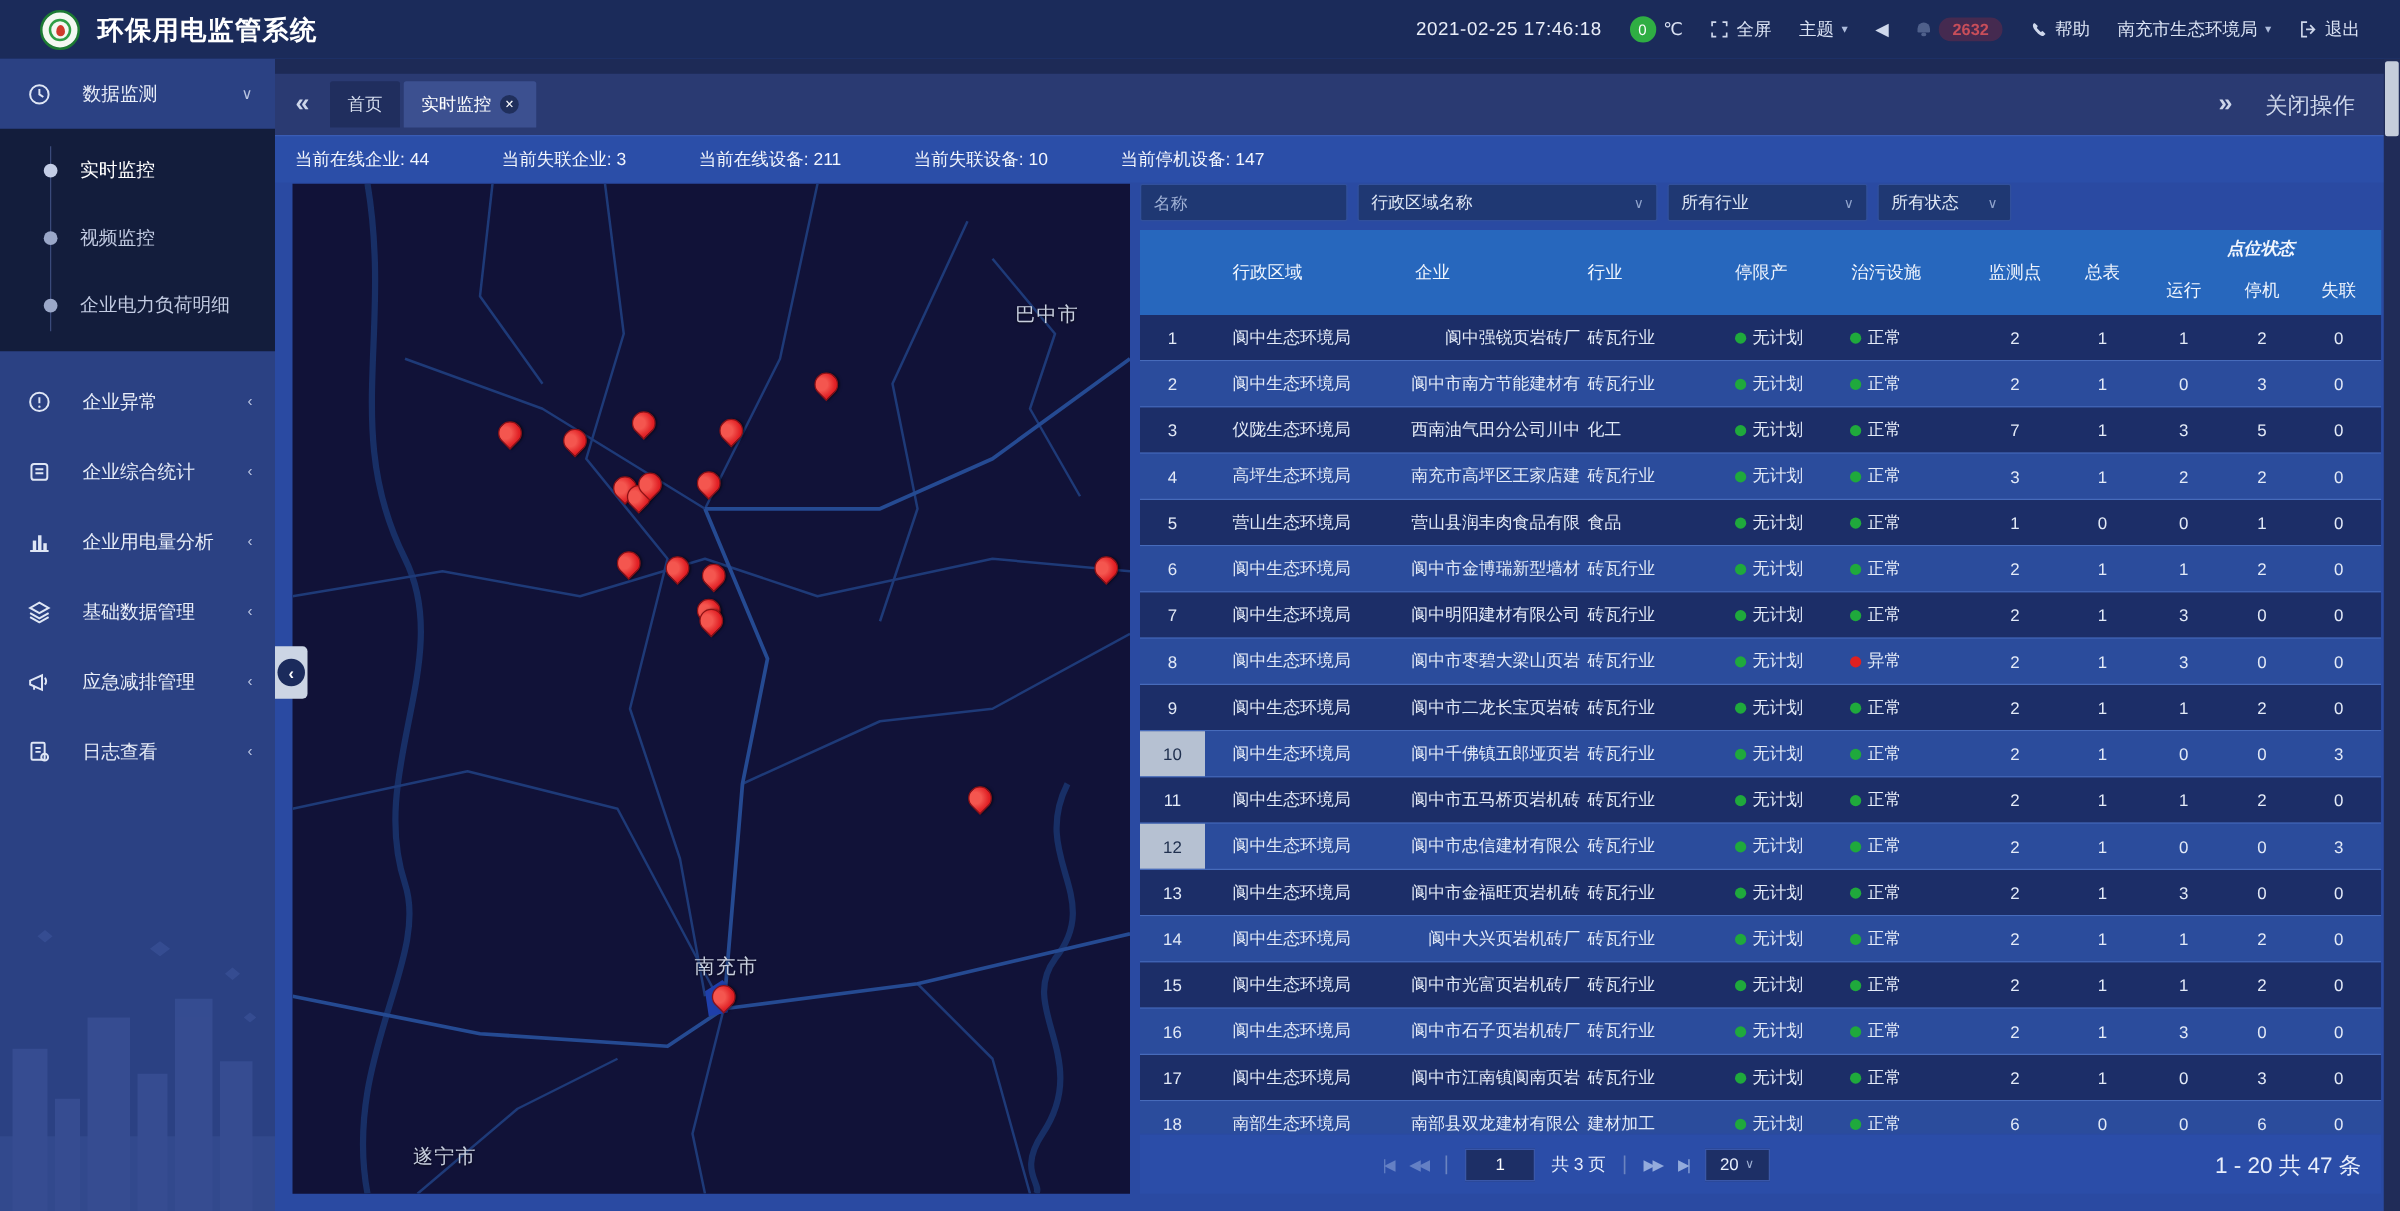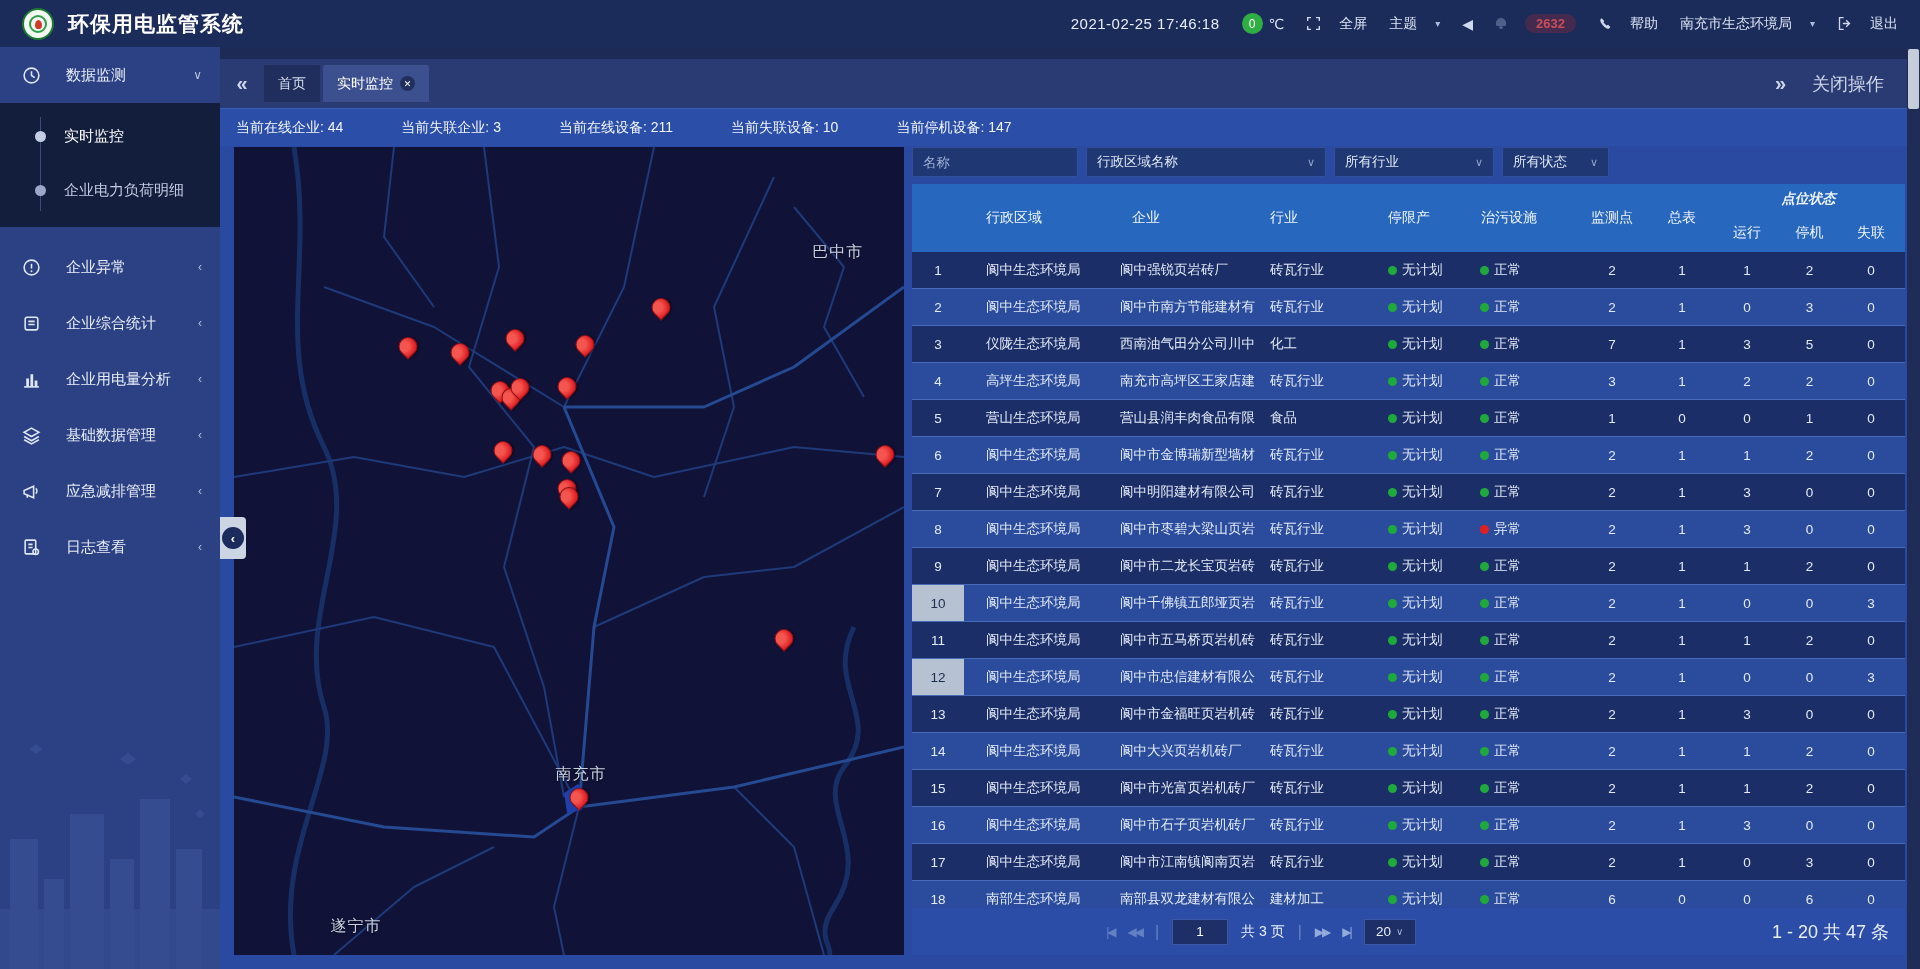--- a/index.html
+++ b/index.html
@@ -2,32 +2,32 @@
 <html><head>
 <meta charset="utf-8">
 <style>
   * { margin:0; padding:0; box-sizing:border-box; }
   html,body { width:1920px; height:969px; overflow:hidden; background:#2a4aa2;
     font-family:"Liberation Sans","DejaVu Sans",sans-serif; color:#eaf0fb; }
   .app { position:relative; width:1920px; height:969px; }
 
   
   .header { position:absolute; left:0; top:0; right:0; height:47px; background:#1b2b5a;
-    display:flex; align-items:center; padding:0 22px; z-index:30; }
+    display:flex; align-items:center; padding:0 32px; z-index:30; }
   .logo { width:32px; height:32px; border-radius:50%; background:#f4f8f2; border:2px solid #1d7a33;
     display:flex; align-items:center; justify-content:center; margin-right:14px; flex:0 0 auto; }
   .logo .inner { width:18px; height:18px; border-radius:50%; border:2px solid #2f9e44; position:relative; }
   .logo .inner::after{ content:""; position:absolute; left:4px; top:3px; width:7px; height:9px; background:#d03a2b; border-radius:50% 50% 50% 50%/60% 60% 40% 40%; }
   .app-title { font-size:21px; font-weight:bold; letter-spacing:1px; color:#ffffff; }
   .header-right { margin-left:auto; display:flex; align-items:center; gap:22px; font-size:14px; color:#dbe3f4; }
   .datetime { font-size:15px; color:#e8edf8; letter-spacing:.5px; }
   .temp { display:flex; align-items:center; gap:6px; }
   .temp-badge { width:21px; height:21px; border-radius:50%; background:#2fae43; color:#fff; font-size:12px;
     display:flex; align-items:center; justify-content:center; }
-  .hbtn { display:flex; align-items:center; gap:18px; cursor:pointer; }
+  .hbtn { display:flex; align-items:center; gap:6px; cursor:pointer; }
   .hicon { display:inline-flex; align-items:center; }
   .caret { font-size:10px; color:#aebcdc; }
   .speaker { font-size:14px; color:#cfd8ec; }
   .bell { width:12px; height:11px; position:relative; opacity:.45; }
   .bell::before{ content:""; position:absolute; left:1px; top:0; width:10px; height:8px; background:#8fa0c8; border-radius:5px 5px 1px 1px; }
   .bell::after{ content:""; position:absolute; left:4px; bottom:0; width:4px; height:3px; background:#8fa0c8; border-radius:50%; }
   .notif-badge { background:rgba(170,40,60,.30); color:#c94e5a; font-size:13px; font-weight:bold;
     padding:2px 11px; border-radius:11px; }
   svg.hsvg { stroke:#cfd8ec; stroke-width:1.6; fill:none; }
 
@@ -107,21 +107,21 @@
   .th-sub { grid-row:2; text-align:center; font-size:14px; }
 
   .tbody { height:655px; overflow:hidden; }
   .trow { height:36px; margin-bottom:1px; align-items:center; font-size:13.5px; color:#e3eaf7;
     background:#1c2e68; cursor:pointer; position:relative; }
   .trow::after{ content:""; position:absolute; left:0; right:0; bottom:-1px; height:1px; background:rgba(95,135,205,.55); }
   .trow:nth-child(even of .trow) { background:#2b4c9c; }
   .cell { overflow:hidden; white-space:nowrap; }
   .cell.c-idx { text-align:center; align-self:stretch; display:flex; align-items:center; justify-content:center; }
   .cell.c-idx.hl { background:#b6c1d2; color:#20304f; }
-  .cell.c-region { padding-left:22px; } .cell.c-company { padding-left:8px; }
+  .cell.c-region { padding-left:22px; } .cell.c-company { padding-left:8px;text-align:right; }
   .cell.c-industry { padding-left:6px; }
   .cell.c-status { padding-left:8px; display:flex; align-items:center; gap:5px; }
   .sdot { width:9px; height:9px; border-radius:50%; flex:0 0 auto; }
   .sdot.green { background:#1fa93c; } .sdot.red { background:#e02020; }
   .cell.c-num { text-align:center; }
 
   .pagination { position:absolute; left:0; right:0; bottom:0; height:47px; background:#2b4da8;
     display:flex; align-items:center; font-size:14px; color:#e8eefb; padding:0 16px; }
   .pg-center { margin:0 auto; display:flex; align-items:center; gap:13px; }
   .pg-btn { color:#93abdc; font-size:12px; letter-spacing:-2px; cursor:pointer; white-space:nowrap; }
@@ -203,20 +203,24 @@
           </svg>
       </span>
       <span>数据监测</span>
       <span class="chev">∨</span>
     </div>
     <div class="submenu">
       <div class="vline"></div>
       <div class="submenu-item active">
         <span class="dot"></span>
         <span>实时监控</span>
+      </div>
+      <div class="submenu-item">
+        <span class="dot"></span>
+        <span>视频监控</span>
       </div>
       <div class="submenu-item">
         <span class="dot"></span>
         <span>企业电力负荷明细</span>
       </div>
     </div>
     <div class="menu-group" style="margin-top:12px">
       <span class="gicon">
         <svg class="gsvg" width="19" height="19" viewBox="0 0 18 18">
             <circle cx="9" cy="9" r="7"></circle>

